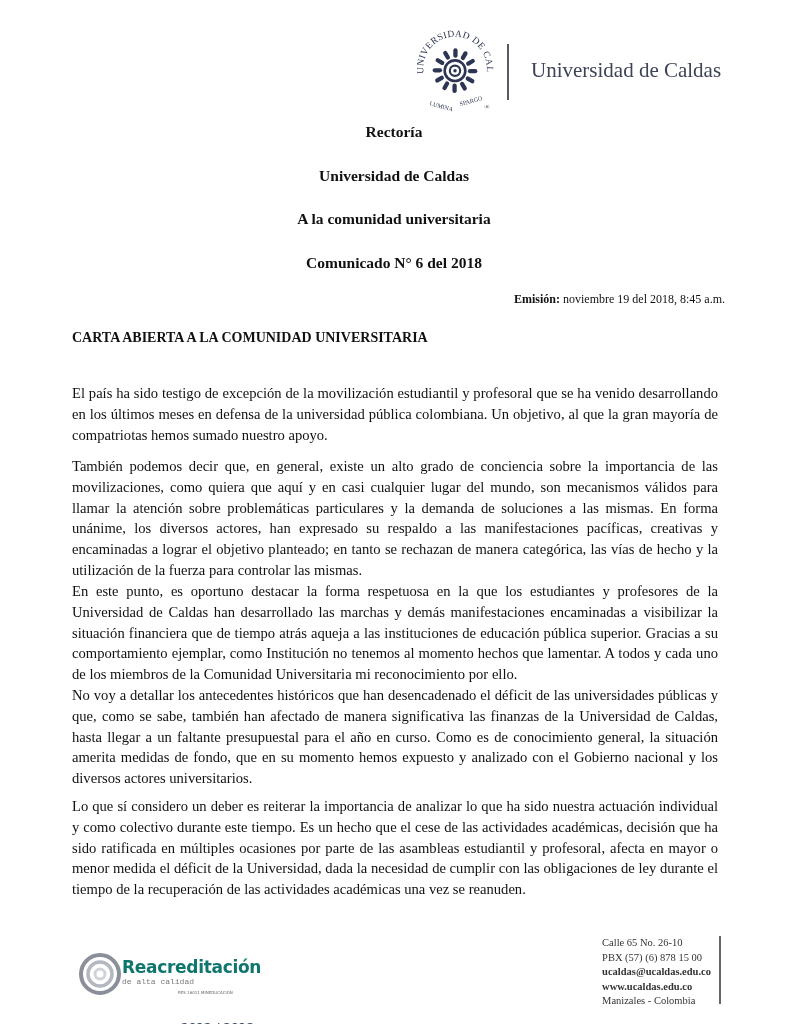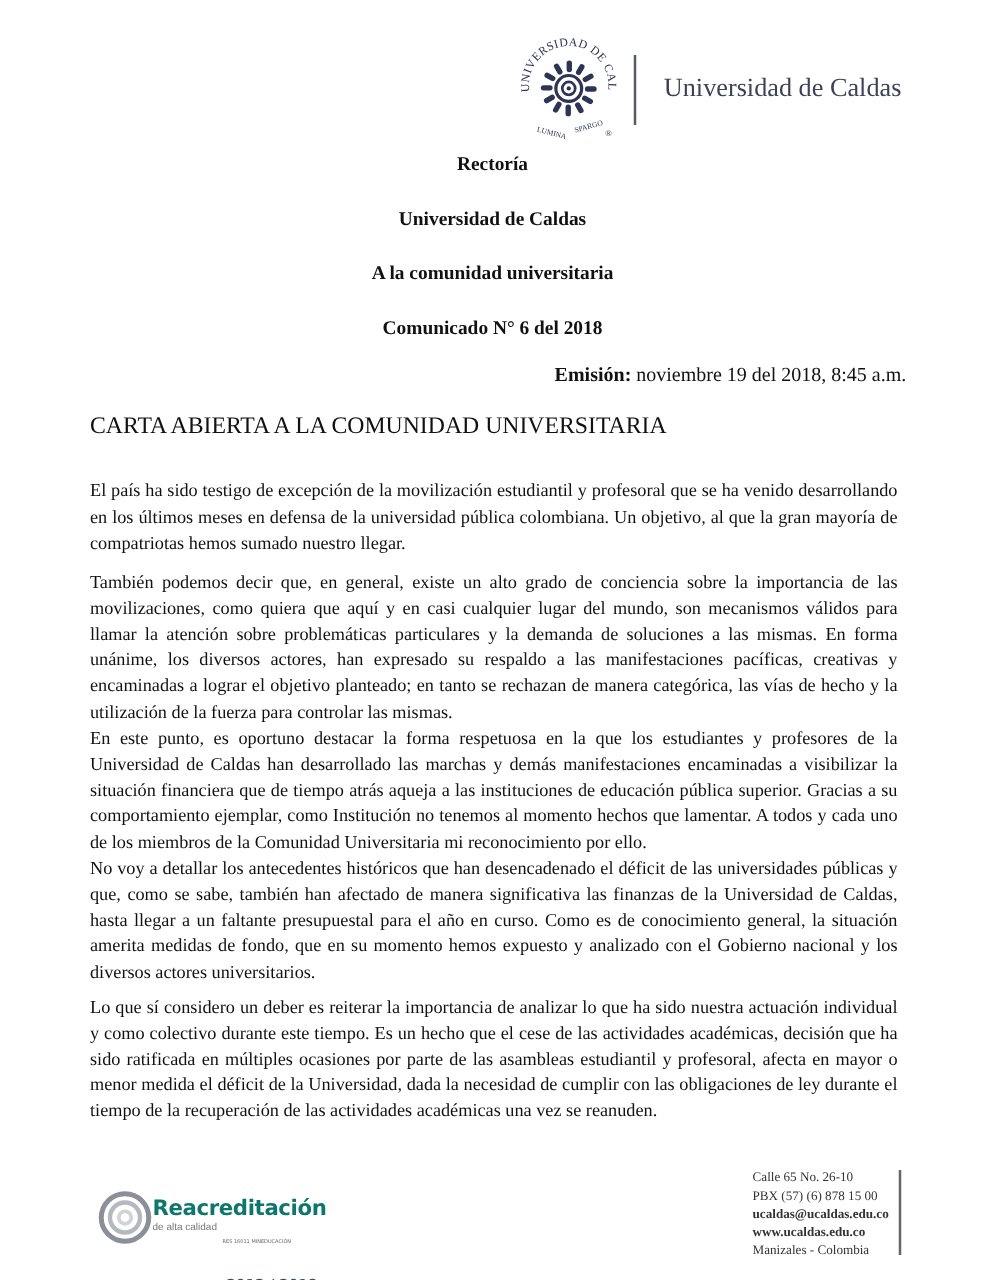--- a/index.html
+++ b/index.html
@@ -6,32 +6,32 @@
   body { width: 791px; height: 1024px; position: relative; overflow: hidden;
          font-family: "Liberation Serif", serif; color: #111; }
   .header-logo { position: absolute; left: 412px; top: 26px; width: 86px; height: 86px; }
   .header-divider { position: absolute; left: 507px; top: 44px; width: 2px; height: 56px; background: #555a66; }
   .header-name { position: absolute; left: 531px; top: 58px; font-size: 21px; color: #3d4356; white-space: nowrap; }
   .center-line { position: absolute; left: 0; width: 788px; text-align: center; font-weight: bold; font-size: 15.5px; }
   #rectoria { top: 123px; }
   #uni { top: 167px; }
   #comunidad { top: 210px; }
   #comunicado { top: 254px; }
-  .emision { position: absolute; right: 66px; top: 292px; font-size: 16px; white-space: nowrap; }
+  .emision { position: absolute; right: 66px; top: 292px; font-size: 12px; white-space: nowrap; }
   .emision b { font-weight: bold; }
-  .subject { position: absolute; left: 72px; top: 330px; font-size: 19px; font-weight: normal; }
+  .subject { position: absolute; left: 72px; top: 330px; font-size: 14px; font-weight: bold; }
   .body-text { position: absolute; left: 72px; width: 646px; font-size: 14.6px; line-height: 20.8px; text-align: justify; margin: 0; }
   #p0 { top: 383px; }
   #p1 { top: 456px; }
   #p2 { top: 581px; }
   #p3 { top: 685px; }
   #p4 { top: 796px; }
   .footer-logo { position: absolute; left: 78px; top: 950px; width: 200px; height: 50px; }
   .reacc-title { position: absolute; left: 122px; top: 957px; font-family: "DejaVu Sans", sans-serif; font-weight: bold; font-size: 17px; color: #0f766e; letter-spacing: -0.3px; }
-  .reacc-sub { position: absolute; left: 122px; top: 977px; font-family: Liberation Sans, sans-serif; font-size: 8px; color: #777; text-align: right; }
+  .reacc-sub { position: absolute; left: 122px; top: 977px; font-family: Liberation Mono, monospace; font-size: 8px; color: #777; text-align: right; }
   .reacc-years { position: absolute; left: 181px; top: 1021px; font-family: "DejaVu Sans", sans-serif; font-weight: bold; font-size: 11px; color: #3c4a6b; }
   .reacc-res { position: absolute; left: 178px; top: 990px; font-family: "DejaVu Sans", sans-serif; font-size: 4px; color: #666; }
   .contact { position: absolute; right: 80px; top: 936px; text-align: left; font-size: 10.5px; line-height: 14.5px; color: #333; }
   .contact .bold { font-weight: bold; }
   .contact-divider { position: absolute; left: 719px; top: 936px; width: 1.5px; height: 68px; background: #666; }
 </style>
 </head>
 <body>
 
 <svg class="header-logo" viewBox="0 0 100 100">
@@ -72,21 +72,21 @@
 <div class="center-line" id="comunidad">A la comunidad universitaria</div>
 <div class="center-line" id="comunicado">Comunicado N° 6 del 2018</div>
 
 <div class="emision">
   <b>Emisión:</b>
   <span>noviembre 19 del 2018, 8:45 a.m.</span>
 </div>
 
 <div class="subject">CARTA ABIERTA A LA COMUNIDAD UNIVERSITARIA</div>
 
-<p class="body-text" id="p0">El país ha sido testigo de excepción de la movilización estudiantil y profesoral que se ha venido desarrollando en los últimos meses en defensa de la universidad pública colombiana. Un objetivo, al que la gran mayoría de compatriotas hemos sumado nuestro llegar.</p>
+<p class="body-text" id="p0">El país ha sido testigo de excepción de la movilización estudiantil y profesoral que se ha venido desarrollando en los últimos meses en defensa de la universidad pública colombiana. Un objetivo, al que la gran mayoría de compatriotas hemos sumado nuestro apoyo.</p>
 <p class="body-text" id="p1">También podemos decir que, en general, existe un alto grado de conciencia sobre la importancia de las movilizaciones, como quiera que aquí y en casi cualquier lugar del mundo, son mecanismos válidos para llamar la atención sobre problemáticas particulares y la demanda de soluciones a las mismas. En forma unánime, los diversos actores, han expresado su respaldo a las manifestaciones pacíficas, creativas y encaminadas a lograr el objetivo planteado; en tanto se rechazan de manera categórica, las vías de hecho y la utilización de la fuerza para controlar las mismas.</p>
 <p class="body-text" id="p2">En este punto, es oportuno destacar la forma respetuosa en la que los estudiantes y profesores de la Universidad de Caldas han desarrollado las marchas y demás manifestaciones encaminadas a visibilizar la situación financiera que de tiempo atrás aqueja a las instituciones de educación pública superior. Gracias a su comportamiento ejemplar, como Institución no tenemos al momento hechos que lamentar. A todos y cada uno de los miembros de la Comunidad Universitaria mi reconocimiento por ello.</p>
 <p class="body-text" id="p3">No voy a detallar los antecedentes históricos que han desencadenado el déficit de las universidades públicas y que, como se sabe, también han afectado de manera significativa las finanzas de la Universidad de Caldas, hasta llegar a un faltante presupuestal para el año en curso. Como es de conocimiento general, la situación amerita medidas de fondo, que en su momento hemos expuesto y analizado con el Gobierno nacional y los diversos actores universitarios.</p>
 <p class="body-text" id="p4">Lo que sí considero un deber es reiterar la importancia de analizar lo que ha sido nuestra actuación individual y como colectivo durante este tiempo. Es un hecho que el cese de las actividades académicas, decisión que ha sido ratificada en múltiples ocasiones por parte de las asambleas estudiantil y profesoral, afecta en mayor o menor medida el déficit de la Universidad, dada la necesidad de cumplir con las obligaciones de ley durante el tiempo de la recuperación de las actividades académicas una vez se reanuden.</p>
 
 <svg class="footer-logo" viewBox="0 0 200 50">
   <circle cx="22" cy="24" r="19" fill="none" stroke="#8a8f9a" stroke-width="4"></circle>
   <circle cx="22" cy="24" r="12" fill="none" stroke="#b4b8c0" stroke-width="3.5"></circle>
   <circle cx="22" cy="24" r="5" fill="none" stroke="#d0d3d8" stroke-width="3"></circle>
 </svg>

